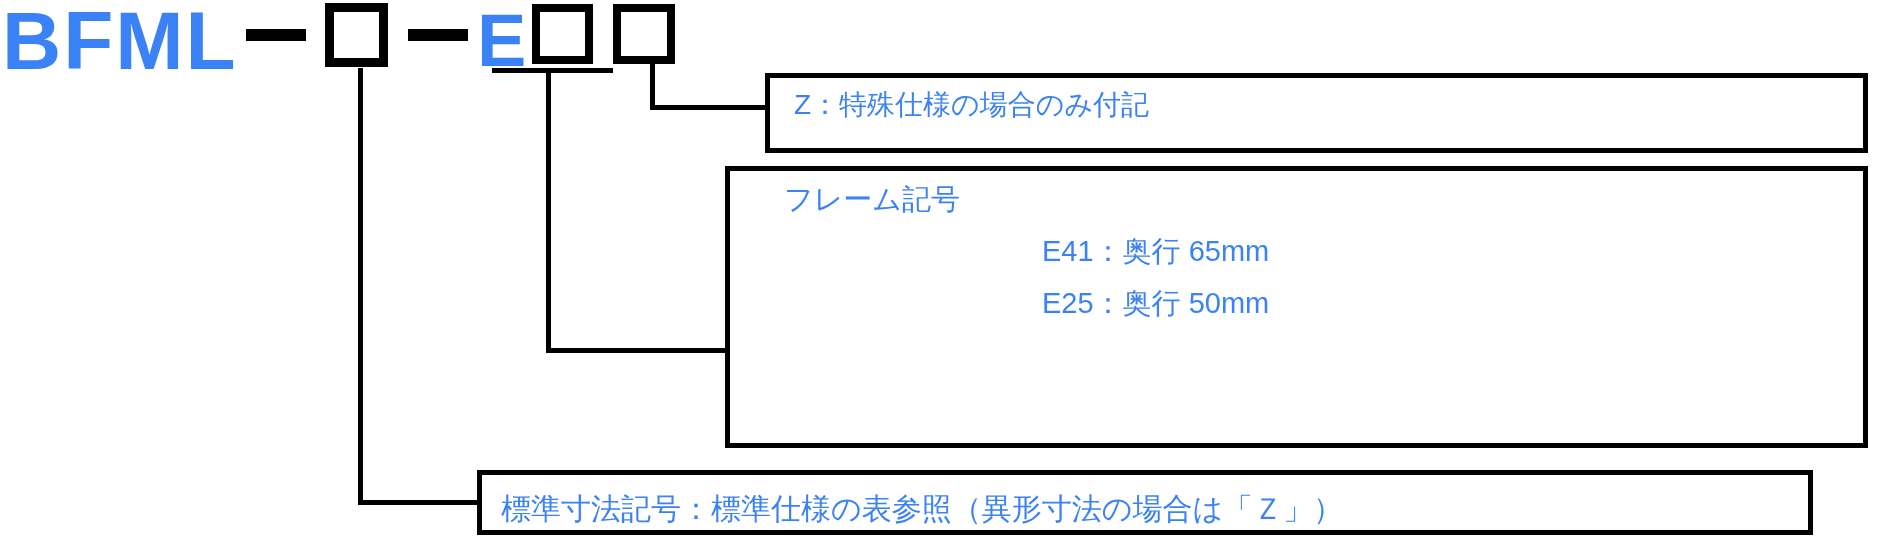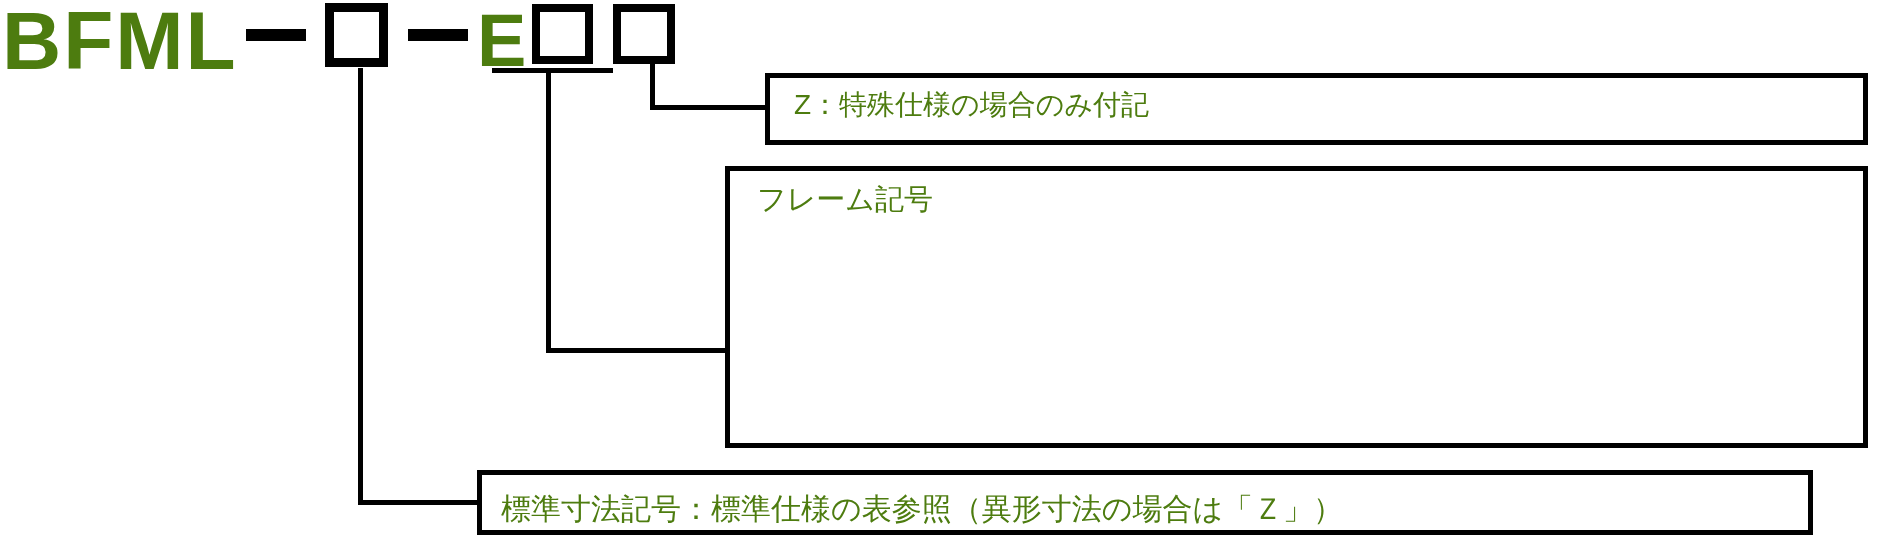--- a/index.html
+++ b/index.html
@@ -6,21 +6,21 @@
     margin: 0;
     padding: 0;
     background: #ffffff;
   }
   .stage {
     position: relative;
     width: 1877px;
     height: 555px;
     background: #ffffff;
     font-family: "Liberation Sans", "DejaVu Sans", sans-serif;
-    color: #4d7c0f;
+    color: #3b82f6;
     overflow: hidden;
   }
   .abs { position: absolute; }
 
   
   .code-prefix {
     left: 2px; top: 0px;
     font-size: 82px;
     line-height: 82px;
     font-weight: bold;
@@ -68,37 +68,37 @@
 
   
   .callout {
     background: #fff;
     border: 5px solid #000;
     box-sizing: border-box;
     font-size: 28px;
   }
   .suffix-box {
     left: 765px; top: 73px;
-    width: 1103px; height: 72px;
+    width: 1103px; height: 80px;
   }
   .suffix-box .txt {
     padding-left: 24px;
     line-height: 54px;
     white-space: nowrap;
   }
   .frame-box {
     left: 725px; top: 166px;
     width: 1143px; height: 282px;
     font-size: 29px;
   }
   .frame-content {
     padding: 2px 0 0 27px;
     line-height: 52px;
   }
-  .frame-row { display: flex; white-space: nowrap; }
+  .frame-row { display: flex; white-space: nowrap; margin-left: 27px; }
   .frame-label-cell { width: 258px; flex: 0 0 258px; }
   .standard-box {
     left: 477px; top: 470px;
     width: 1336px; height: 65px;
     font-size: 30px;
   }
   .standard-box .txt {
     padding-left: 19px;
     line-height: 67px;
     white-space: nowrap;
@@ -136,20 +136,28 @@
 
   <div class="abs callout suffix-box">
     <div class="txt">Z：特殊仕様の場合のみ付記</div>
   </div>
 
   <div class="abs callout frame-box">
     <div class="frame-content">
       <div class="frame-row">
         <span class="frame-label-cell">フレーム記号</span>
       </div>
+      <div class="frame-row">
+        <span class="frame-label-cell"></span>
+        <span>E41：奥行 65mm</span>
+      </div>
+      <div class="frame-row">
+        <span class="frame-label-cell"></span>
+        <span>E25：奥行 50mm</span>
+      </div>
     </div>
   </div>
 
   <div class="abs callout standard-box">
     <div class="txt">標準寸法記号：標準仕様の表参照（異形寸法の場合は「Ｚ」）</div>
   </div>
 
 </div>
 
 </body></html>

